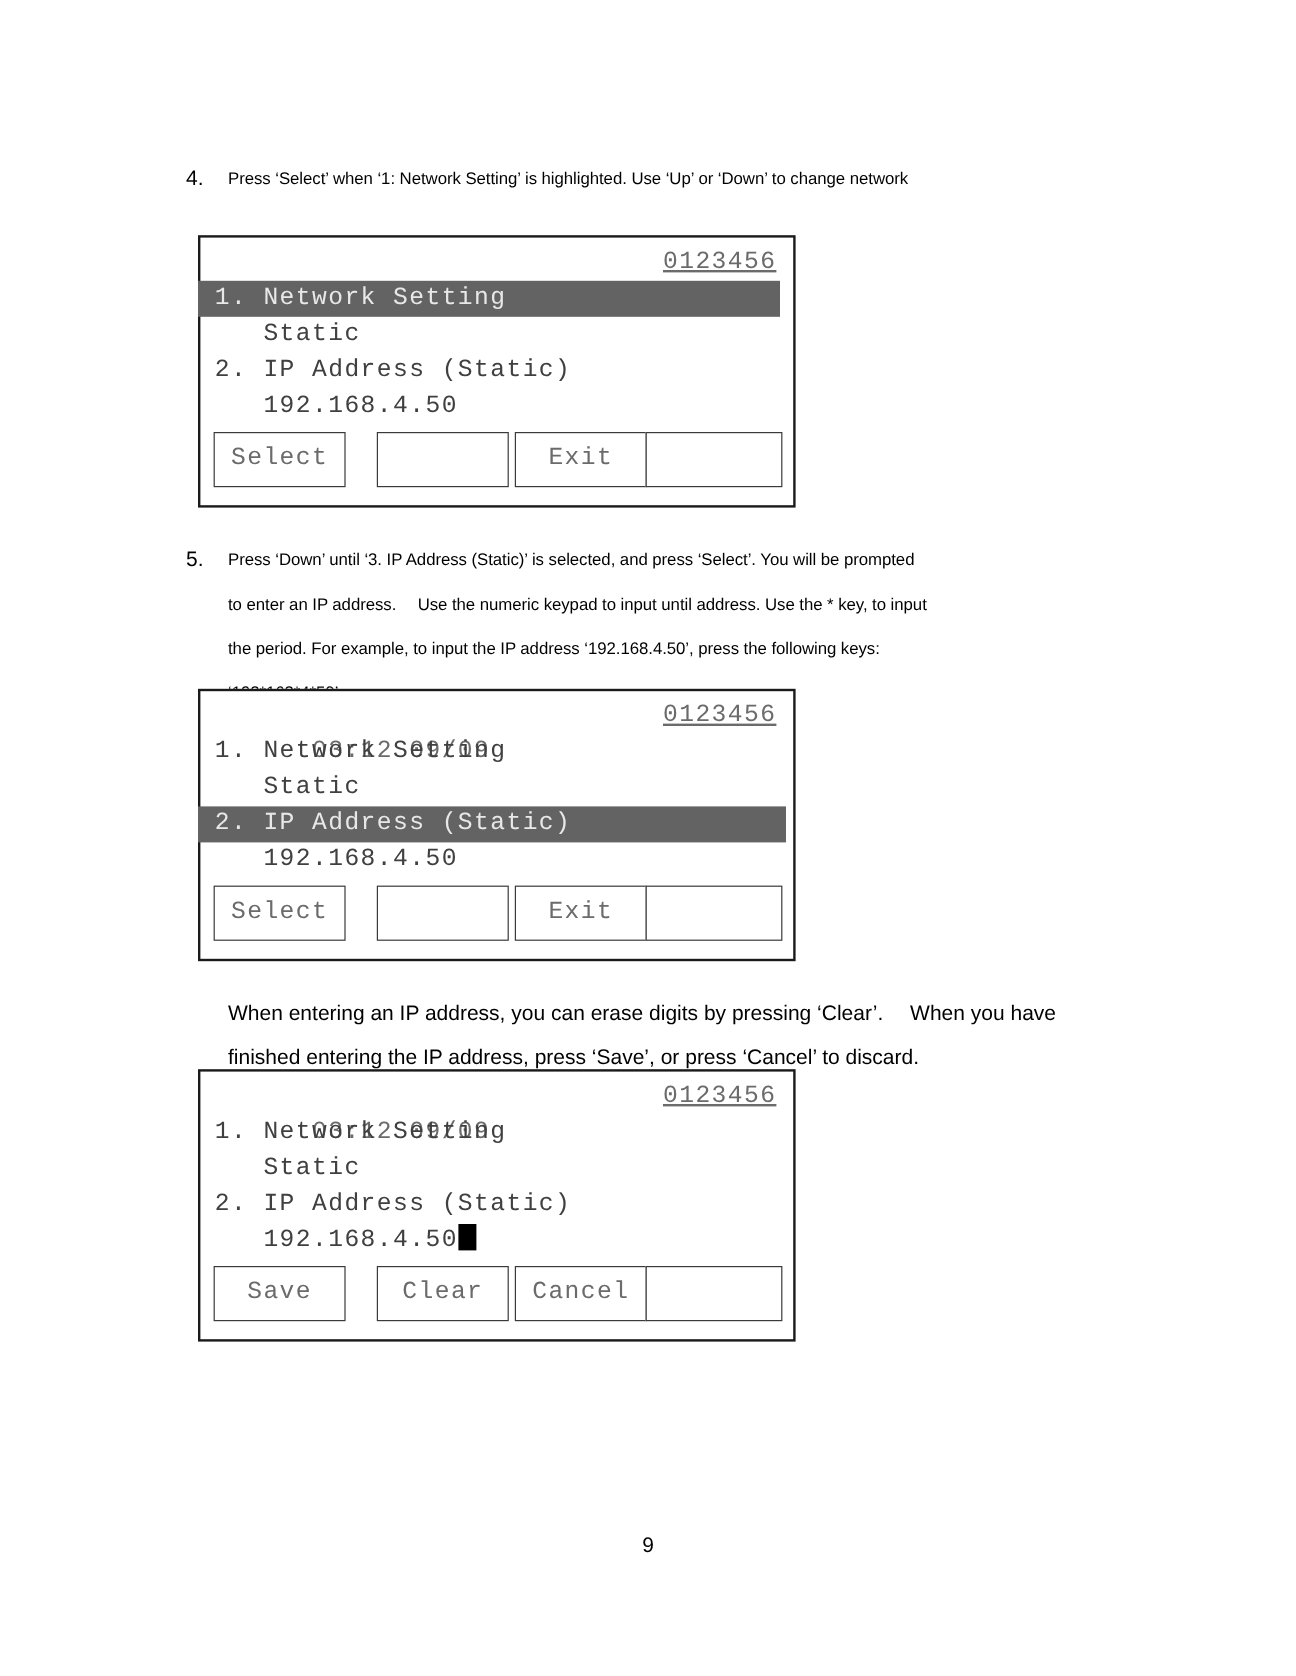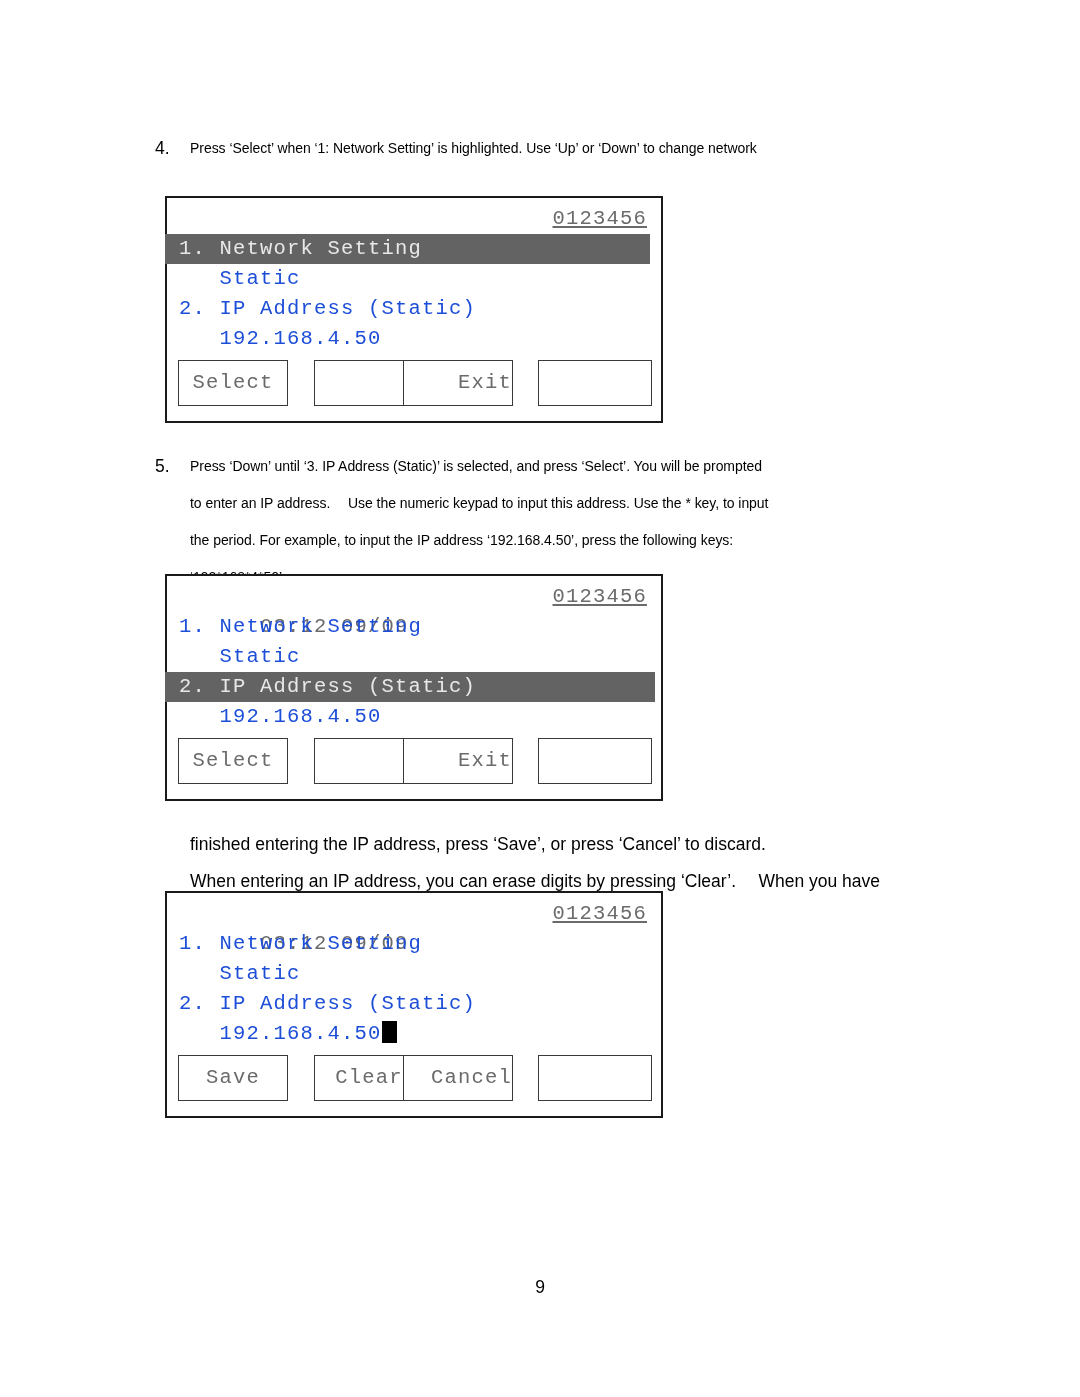--- a/index.html
+++ b/index.html
@@ -58,21 +58,21 @@
     font-family: "Liberation Mono", "DejaVu Sans Mono", monospace;
   }
   .lcd-screen {
     padding: 6px 0 2px 0;
   }
   .lcd-row {
     position: relative;
     height: 30px;
     line-height: 30px;
     font-size: 20.5px;
-    color: #1d4ed8;
+    color: #404040;
     letter-spacing: 1.2px;
     white-space: pre;
     padding-left: 12px;
     box-sizing: border-box;
   }
   .lcd-row.header {
     color: #6b6b6b;
   }
   .lcd-row .right {
     position: absolute;
@@ -112,21 +112,21 @@
     font-size: 20.5px;
     line-height: 44px;
     color: #6b6b6b;
     text-align: center;
     letter-spacing: 1.2px;
     font-family: "Liberation Mono", "DejaVu Sans Mono", monospace;
     white-space: pre;
   }
   .skey.k1 { left: 11px;  width: 110px; }
   .skey.k2 { left: 147px; width: 110px; }
-  .skey.k3 { left: 236px; width: 110px; text-align: right; }
+  .skey.k3 { left: 262px; width: 110px; }
   .skey.k4 { left: 371px; width: 114px; }
 
   
   .page-number {
     position: absolute;
     left: 0;
     top: 1277px;
     width: 1080px;
     text-align: center;
     font-size: 17.5px;
@@ -158,21 +158,21 @@
     <div class="skey k2"></div>
     <div class="skey k3">Exit</div>
     <div class="skey k4"></div>
   </div>
 </div>
 
 <div class="step" style="top:448px;">
   <div class="step-num">5.</div>
   <div class="step-body">
     <div class="step-line">Press ‘Down’ until ‘3. IP Address (Static)’ is selected, and press ‘Select’. You will be prompted</div>
-    <div class="step-line">to enter an IP address.  Use the numeric keypad to input this address. Use the * key, to input</div>
+    <div class="step-line">to enter an IP address.  Use the numeric keypad to input until address. Use the * key, to input</div>
     <div class="step-line">the period. For example, to input the IP address ‘192.168.4.50’, press the following keys:</div>
     <div class="step-line">‘192*168*4*50’.</div>
   </div>
 </div>
 
 <div class="lcd" style="top:574px;">
   <div class="lcd-screen">
     <div class="lcd-row header">
       <span>03:12 09/09</span>
       <span class="right">0123456</span>
@@ -184,22 +184,22 @@
   </div>
   <div class="softkeys">
     <div class="skey k1">Select</div>
     <div class="skey k2"></div>
     <div class="skey k3">Exit</div>
     <div class="skey k4"></div>
   </div>
 </div>
 
 <div class="para" style="top:826px;">
+  <div class="para-line">When entering an IP address, you can erase digits by pressing ‘Clear’.  When you have</div>
   <div class="para-line">finished entering the IP address, press ‘Save’, or press ‘Cancel’ to discard.</div>
-  <div class="para-line">When entering an IP address, you can erase digits by pressing ‘Clear’.  When you have</div>
 </div>
 
 <div class="lcd" style="top:891px;">
   <div class="lcd-screen">
     <div class="lcd-row header">
       <span>03:12 09/09</span>
       <span class="right">0123456</span>
     </div>
     <div class="lcd-row">1. Network Setting</div>
     <div class="lcd-row">   Static</div>

